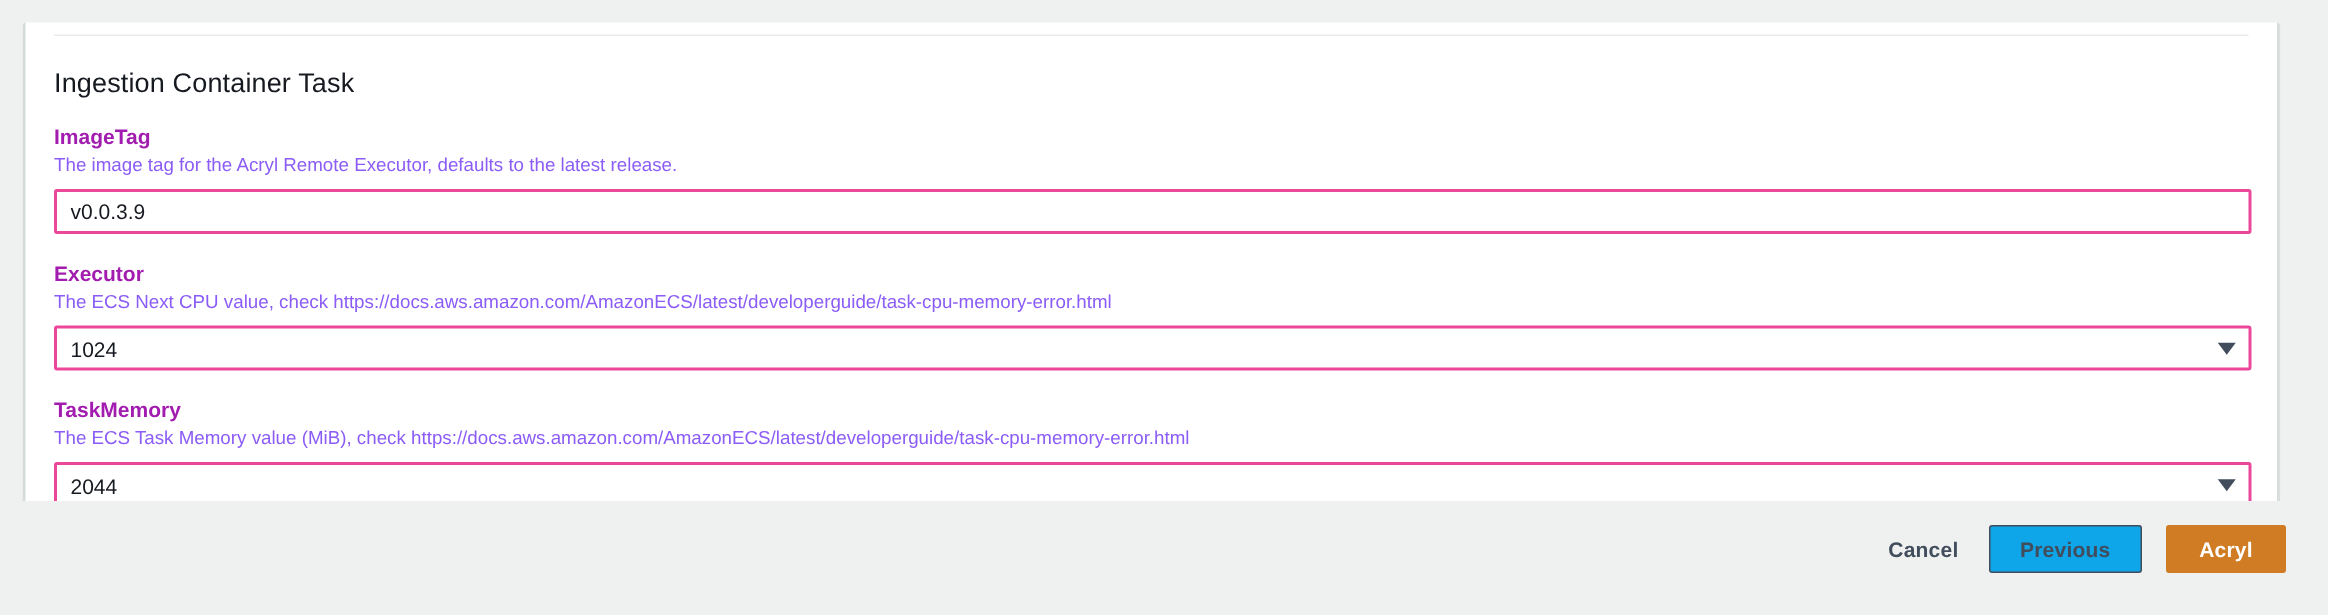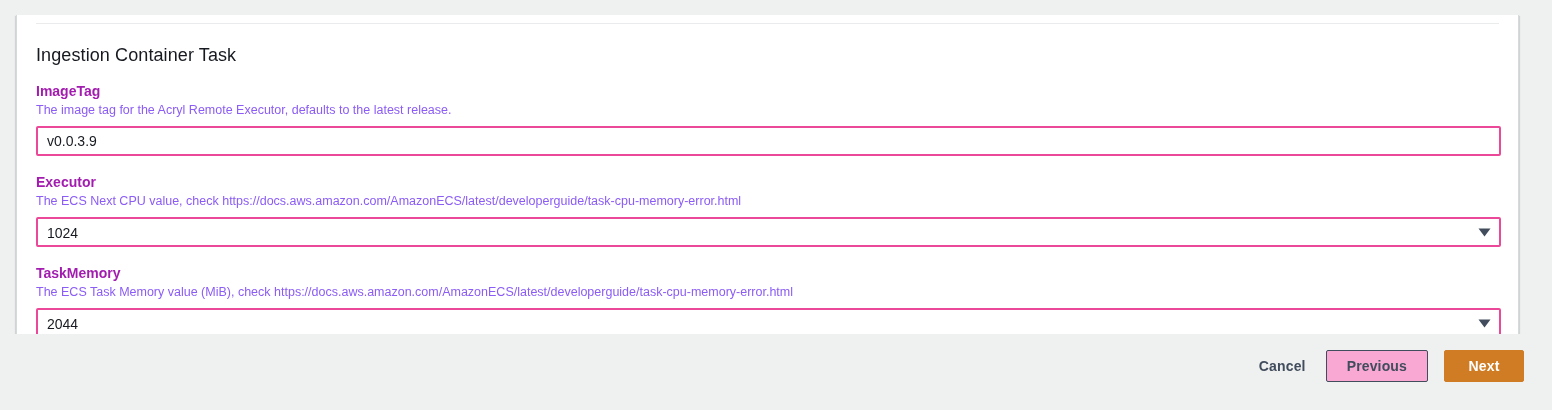--- a/index.html
+++ b/index.html
@@ -147,21 +147,21 @@
   }
 
   .btn-link {
     background: transparent;
     border: none;
     color: #414d5c;
     padding: 6px 4px;
   }
 
   .btn-normal {
-    background: #f9a8d4;
+    background: #0ea5e9;
     border: 1px solid #414d5c;
     color: #414d5c;
     height: 32px;
     padding: 0 20px;
     min-width: 102px;
   }
 
   .btn-primary {
     background: #d07c24;
     border: 1px solid #d07c24;
@@ -220,16 +220,16 @@
           </span>
         </div>
       </div>
 
     </div>
   </div>
 
   <div class="footer">
     <button class="btn btn-link">Cancel</button>
     <button class="btn btn-normal">Previous</button>
-    <button class="btn btn-primary">Next</button>
+    <button class="btn btn-primary">Acryl</button>
   </div>
 
 </div>
 
 </body></html>

